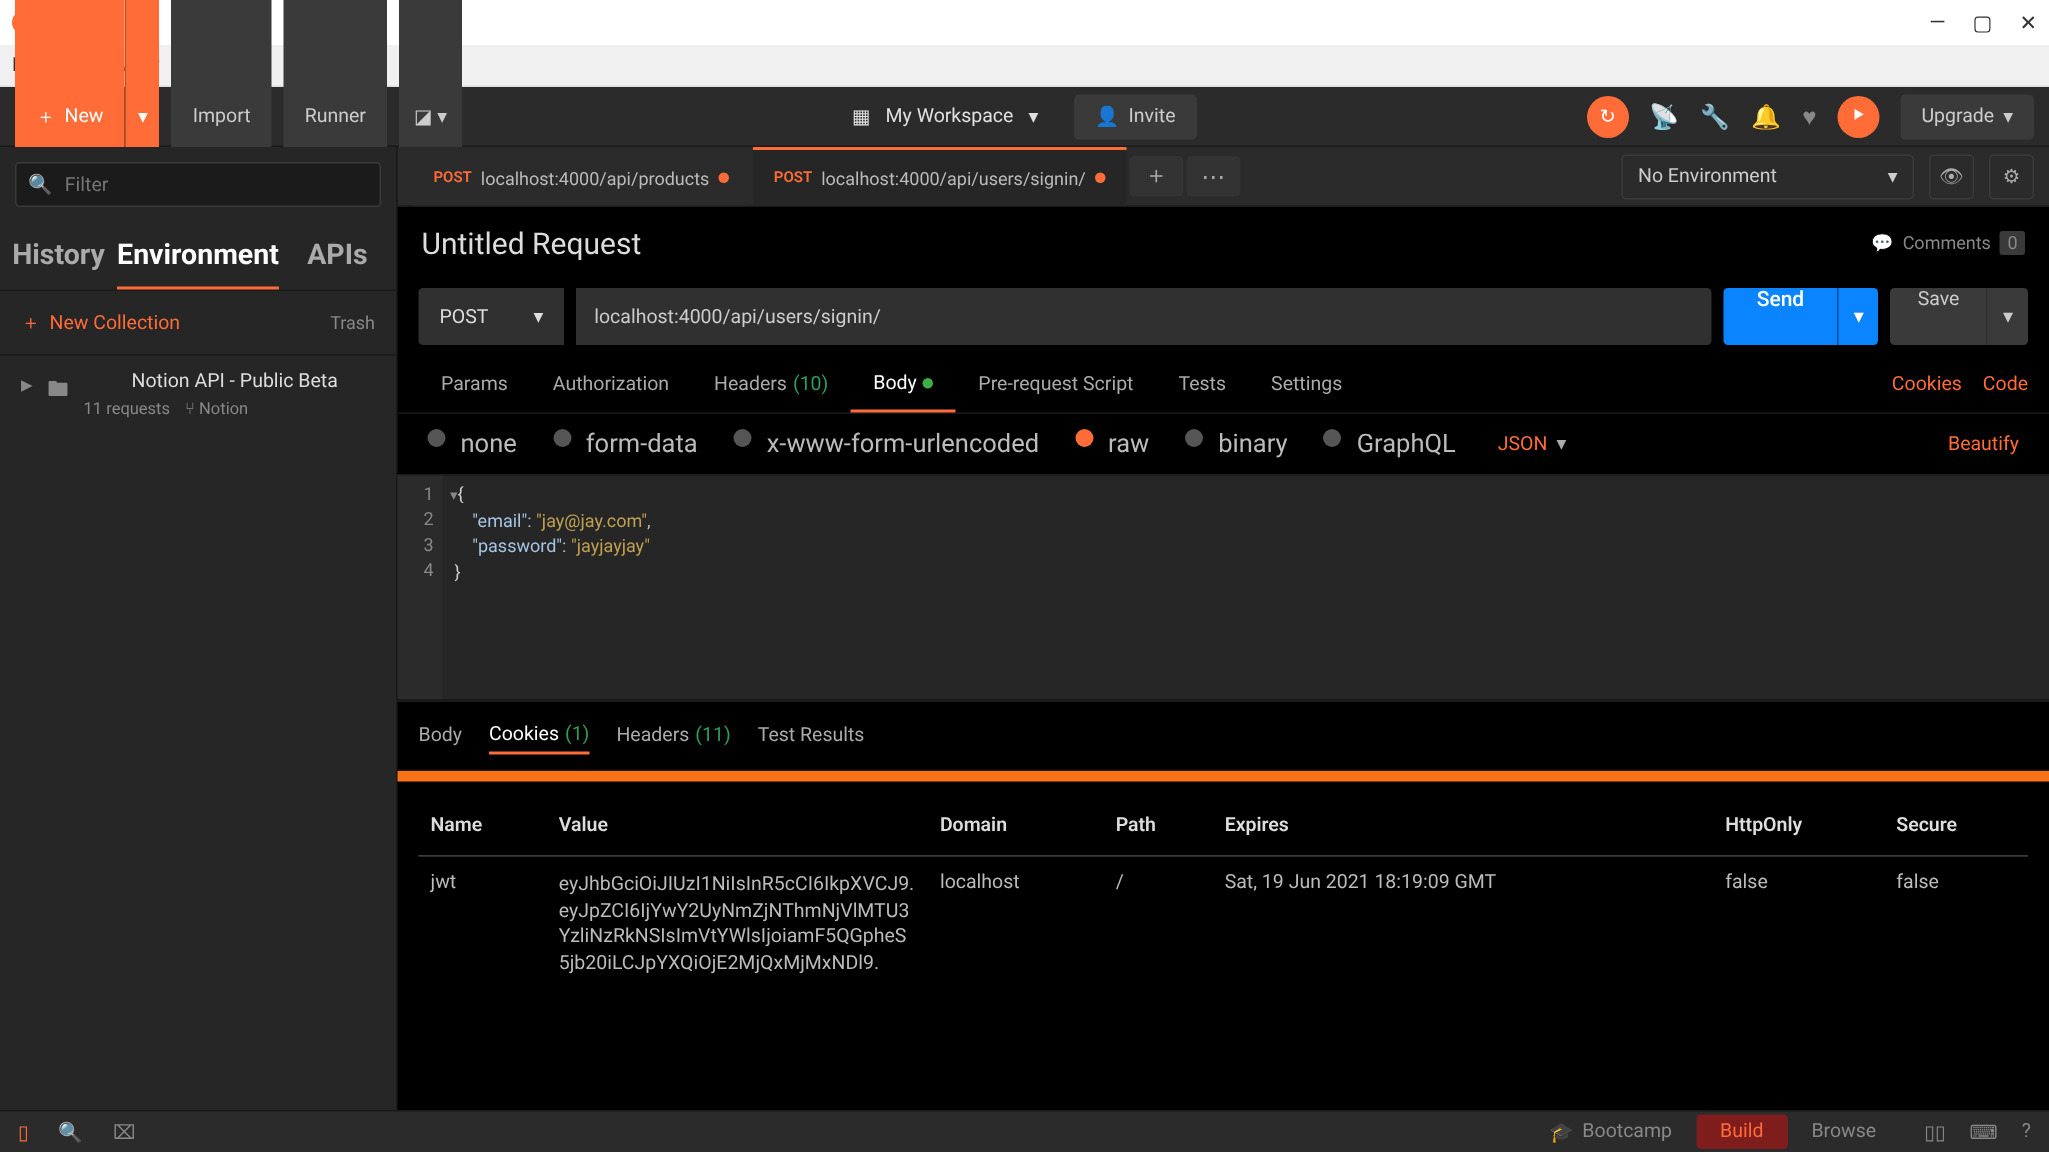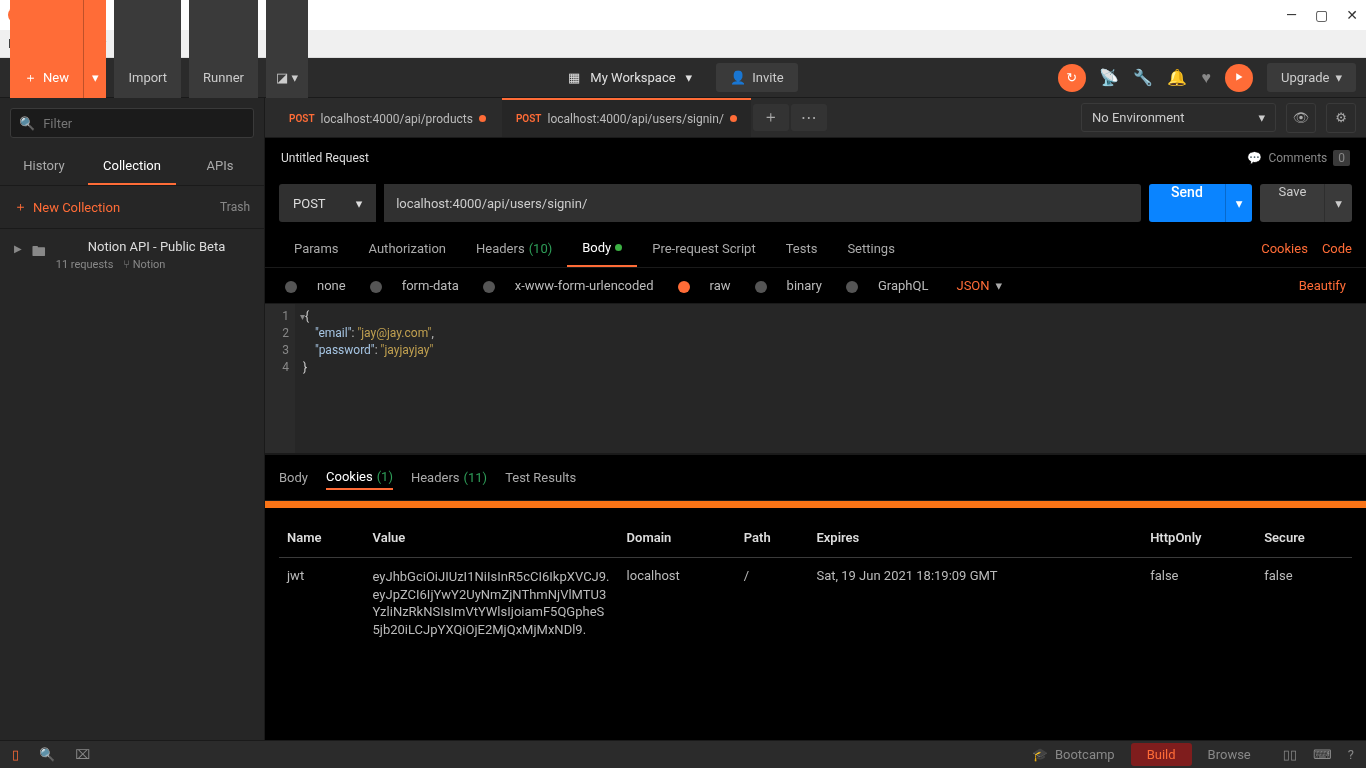--- a/index.html
+++ b/index.html
@@ -29,21 +29,21 @@
 .ic { color: #888; font-size: 16px; }
 
 
 .main { display: flex; height: calc(768px - 30px - 28px - 40px - 28px); }
 
 
 .sidebar { width: 265px; background: #262626; border-right: 1px solid #1a1a1a; display: flex; flex-direction: column; }
 .filter-box { margin: 10px; height: 30px; background: #1b1b1b; border: 1px solid #3a3a3a; border-radius: 3px; display: flex; align-items: center; padding: 0 8px; gap: 8px; color: #888; }
 .filter-box input { background: transparent; border: none; outline: none; color: #ccc; flex: 1; font-size: 13px; }
 .sb-tabs { display: flex; border-bottom: 1px solid #1a1a1a; }
-.sb-tabs .tab { flex: 1; text-align: center; padding: 10px 0; color: #aaa; font-size: 13px; }
+.sb-tabs .tab { flex: 1; text-align: center; padding: 10px 0; color: #aaa; font-size: 19px; font-weight: bold; }
 .sb-tabs .tab.active { color: #fff; border-bottom: 2px solid #ff6c37; }
 .sb-row { display: flex; align-items: center; justify-content: space-between; padding: 12px 14px; border-bottom: 1px solid #1a1a1a; }
 .sb-row .newc { display: flex; align-items: center; gap: 6px; color: #ff6c37; font-size: 13px; }
 .sb-row .trash { color: #888; font-size: 12px; }
 .collection-item { display: flex; align-items: flex-start; padding: 10px 14px; gap: 10px; }
 .collection-item .caret { color: #888; font-size: 10px; margin-top: 4px; }
 .collection-item .folder { color: #888; font-size: 14px; margin-top: 2px; }
 .collection-item .meta { display: flex; flex-direction: column; gap: 4px; }
 .collection-item .ctitle { color: #ddd; font-size: 13px; margin-left: 32px; }
 .collection-item .csub { color: #888; font-size: 11px; display: flex; gap: 10px; }
@@ -58,21 +58,21 @@
 .req-tab .method { color: #ff6c37; font-weight: 600; font-size: 10px; }
 .req-tab .url { color: #bbb; }
 .req-tab .dot { width: 7px; height: 7px; border-radius: 50%; background: #ff6c37; }
 .tab-add, .tab-more { display: flex; align-items: center; padding: 0 10px; color: #aaa; font-size: 16px; background: #333; margin: 6px 0; border-radius: 3px; }
 .req-tabs-right { margin-left: auto; display: flex; gap: 10px; align-items: center; }
 .env-select { background: #2b2b2b; border: 1px solid #3a3a3a; padding: 6px 10px; border-radius: 3px; color: #ccc; display: flex; align-items: center; gap: 8px; width: 195px; justify-content: space-between; }
 .sq-icon { width: 30px; height: 30px; background: #2b2b2b; border: 1px solid #3a3a3a; border-radius: 3px; display: flex; align-items: center; justify-content: center; color: #aaa; }
 
 
 .req-title-row { display: flex; align-items: center; padding: 12px 16px 10px; justify-content: space-between; }
-.req-title { color: #ddd; font-size: 12px; }
+.req-title { color: #ddd; font-size: 20px; }
 .comments { display: flex; align-items: center; gap: 6px; color: #888; font-size: 12px; }
 
 
 .url-bar { display: flex; padding: 8px 14px; gap: 8px; align-items: stretch; }
 .method-select { display: flex; align-items: center; background: #303030; border-radius: 3px 0 0 3px; padding: 0 14px; height: 38px; color: #ddd; gap: 30px; }
 .url-input { flex: 1; background: #303030; border: none; color: #ccc; padding: 0 12px; height: 38px; font-size: 13px; border-radius: 0 3px 3px 0; }
 .send-btn { display: flex; }
 .send-btn .main { background: #0a84ff; color: #fff; border: none; padding: 0 22px; height: 38px; font-size: 14px; border-radius: 3px 0 0 3px; font-weight: 500; }
 .send-btn .caret { background: #0a84ff; color: #fff; border: none; border-left: 1px solid rgba(0,0,0,.2); padding: 0 10px; height: 38px; border-radius: 0 3px 3px 0; }
 .save-btn { display: flex; border-radius: 15px; }
@@ -82,21 +82,21 @@
 
 .req-sub-tabs { display: flex; align-items: center; border-bottom: 1px solid #1a1a1a; padding: 0 14px; }
 .req-sub-tabs .tab { padding: 10px 15px; color: #aaa; font-size: 13px; display: flex; align-items: center; gap: 4px; }
 .req-sub-tabs .tab.active { color: #fff; border-bottom: 2px solid #ff6c37; }
 .req-sub-tabs .tab .cnt { color: #2e9d58; }
 .req-sub-tabs .tab .gdot { width: 7px; height: 7px; border-radius: 50%; background: #3cb043; }
 .req-sub-tabs .right { margin-left: auto; display: flex; gap: 14px; color: #ff6c37; font-size: 13px; }
 
 
 .body-type-row { display: flex; align-items: center; padding: 10px 20px; gap: 24px; }
-.radio { display: flex; align-items: flex-end; gap: 20px; color: #bbb; font-size: 13px; }
+.radio { display: flex; align-items: flex-start; gap: 10px; color: #bbb; font-size: 17px; }
 .radio .circle { width: 12px; height: 12px; border-radius: 50%; background: #555; }
 .radio.active .circle { background: #ff6c37; }
 .body-type-row .lang { color: #ff6c37; margin-left: 4px; display: flex; align-items: center; gap: 6px; }
 .body-type-row .beautify { margin-left: auto; color: #ff6c37; font-size: 13px; }
 
 
 .editor { background: #262626; color: #bbb; font-family: Consolas, Monaco, monospace; font-size: 12px; display: flex; height: 150px; border-top: 1px solid #1a1a1a; }
 .gutter { background: #2b2b2b; color: #888; text-align: right; padding: 4px 6px; user-select: none; width: 30px; }
 .gutter div { line-height: 17px; }
 .code { padding: 4px 8px; line-height: 17px; }
@@ -186,21 +186,21 @@
 
 <div class="main">
 
   <div class="sidebar">
     <div class="filter-box">
       <span>🔍</span>
       <input placeholder="Filter" style="">
     </div>
     <div class="sb-tabs">
       <div class="tab">History</div>
-      <div class="tab active">Collection</div>
+      <div class="tab active">Environment</div>
       <div class="tab">APIs</div>
     </div>
     <div class="sb-row">
       <div class="newc">
         <span>＋</span>
         <span>New Collection</span>
       </div>
       <div class="trash">Trash</div>
     </div>
     <div class="collection-item">

